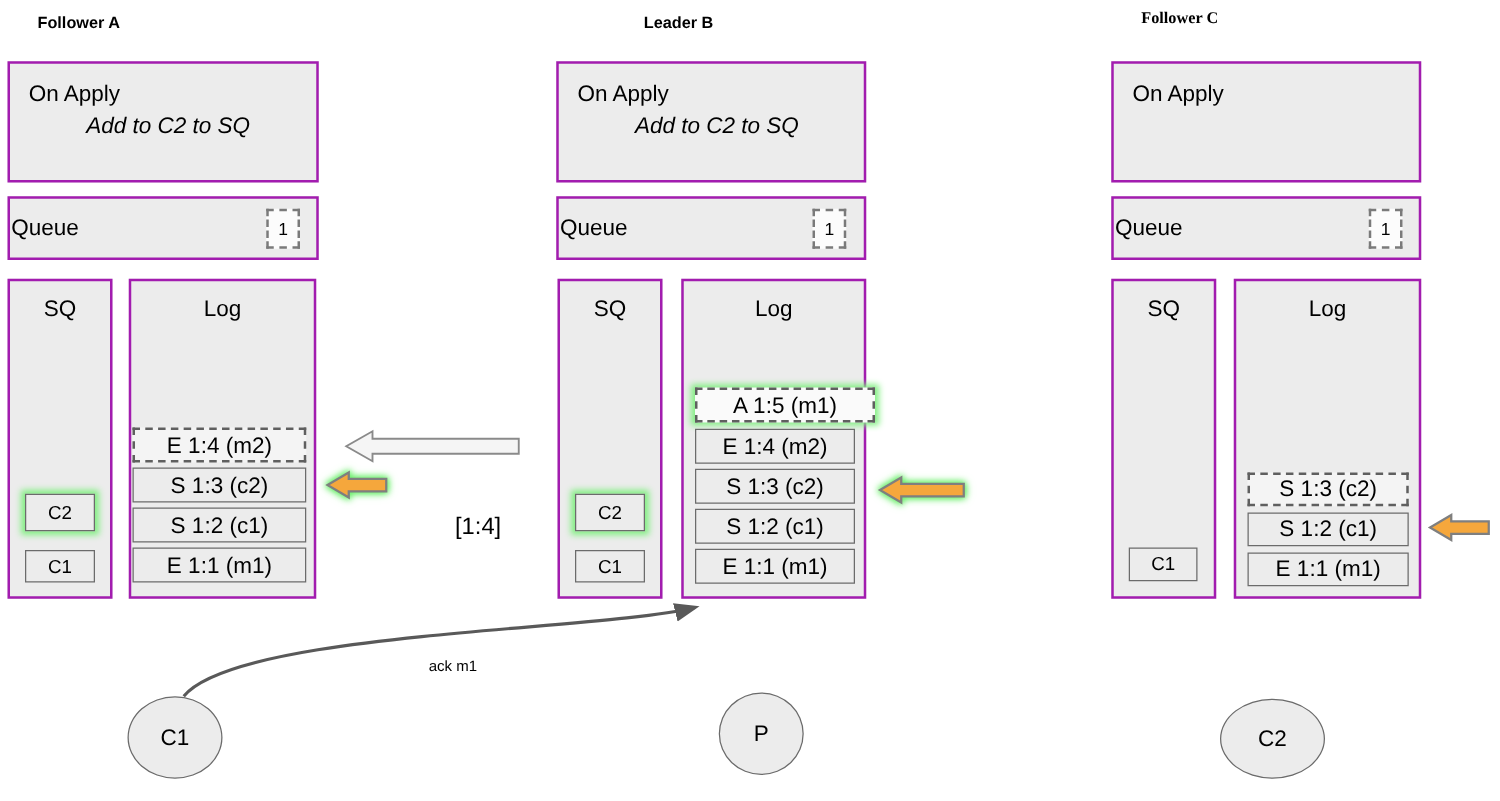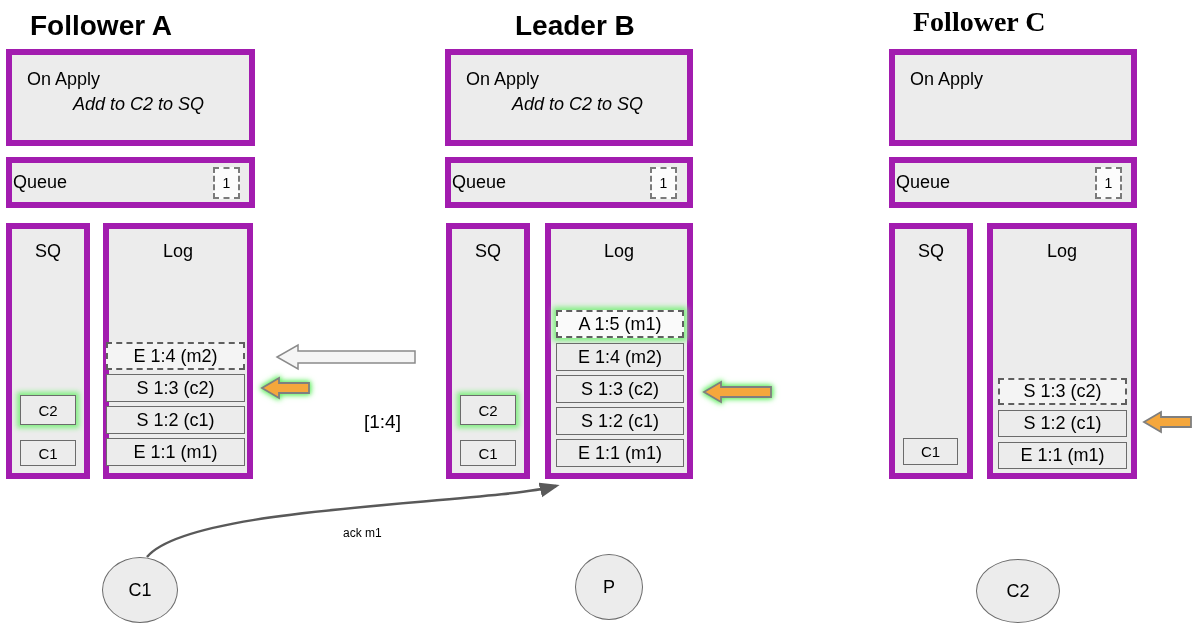--- a/index.html
+++ b/index.html
@@ -9,28 +9,28 @@
     color: #000;
   }
   #stage {
     position: relative;
     width: 1200px; height: 641px;
     overflow: hidden;
     background: #ffffff;
   }
   .node-title {
     position: absolute;
-    font-size: 28px;
+    font-size: 13px;
     font-weight: bold;
     white-space: nowrap;
   }
   .box {
     position: absolute;
     background: #ececec;
-    border: 6px solid #a21caf;
+    border: 2px solid #a21caf;
     box-sizing: border-box;
   }
   .onapply-box { padding: 12px 0 0 15px; font-size: 18px; line-height: 25px; }
   .onapply-line2 { font-style: italic; margin-left: 46px; }
   .queue-box {
     display: flex; align-items: center;
     padding-left: 1px; font-size: 18px;
   }
   .queue-badge {
     position: absolute;
@@ -131,21 +131,21 @@
 
   <div class="box panel-label" style="left:446px; top:223px; width:84px; height:256px;">
     <span>SQ</span>
   </div>
   <div class="sq-item glow" style="left:460px; top:395px; width:56px; height:30px;">C2</div>
   <div class="sq-item" style="left:460px; top:440px; width:56px; height:26px;">C1</div>
 
   <div class="box panel-label" style="left:545px; top:223px; width:148px; height:256px;">
     <span>Log</span>
   </div>
-  <div class="log-entry dashed entry-glow" style="left:556px; top:310px; width:128px; height:28px;">A 1:5 (m1)</div>
+  <div class="log-entry dashed entry-glow" style="left:556px; top:310px; width:144px; height:28px;">A 1:5 (m1)</div>
   <div class="log-entry" style="left:556px; top:343px; width:128px; height:28px;">E 1:4 (m2)</div>
   <div class="log-entry" style="left:556px; top:375px; width:128px; height:28px;">S 1:3 (c2)</div>
   <div class="log-entry" style="left:556px; top:407px; width:128px; height:28px;">S 1:2 (c1)</div>
   <div class="log-entry" style="left:556px; top:439px; width:128px; height:28px;">E 1:1 (m1)</div>
 
   <div class="node-title" style="left:913px; top:6px;font-family:Liberation Serif, serif;">Follower C</div>
 
   <div class="box onapply-box" style="left:889px; top:49px; width:248px; height:97px;">
     <div>On Apply</div>
   </div>

